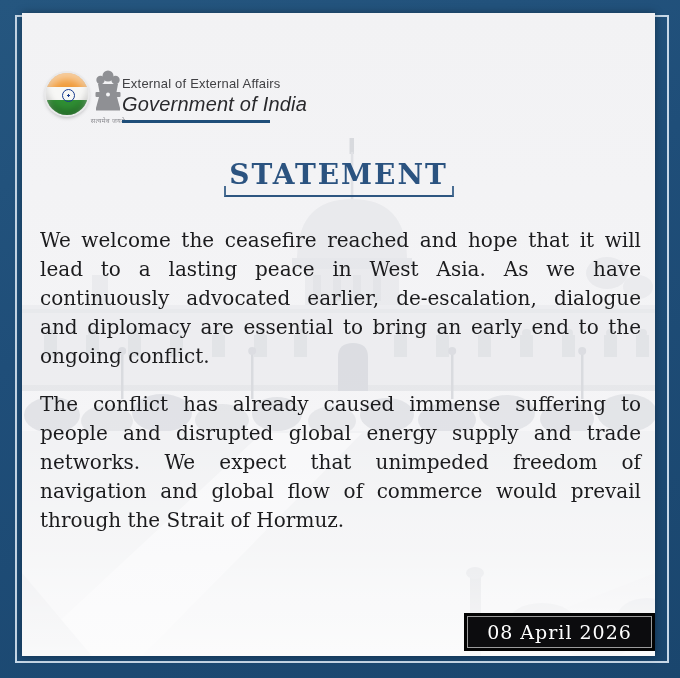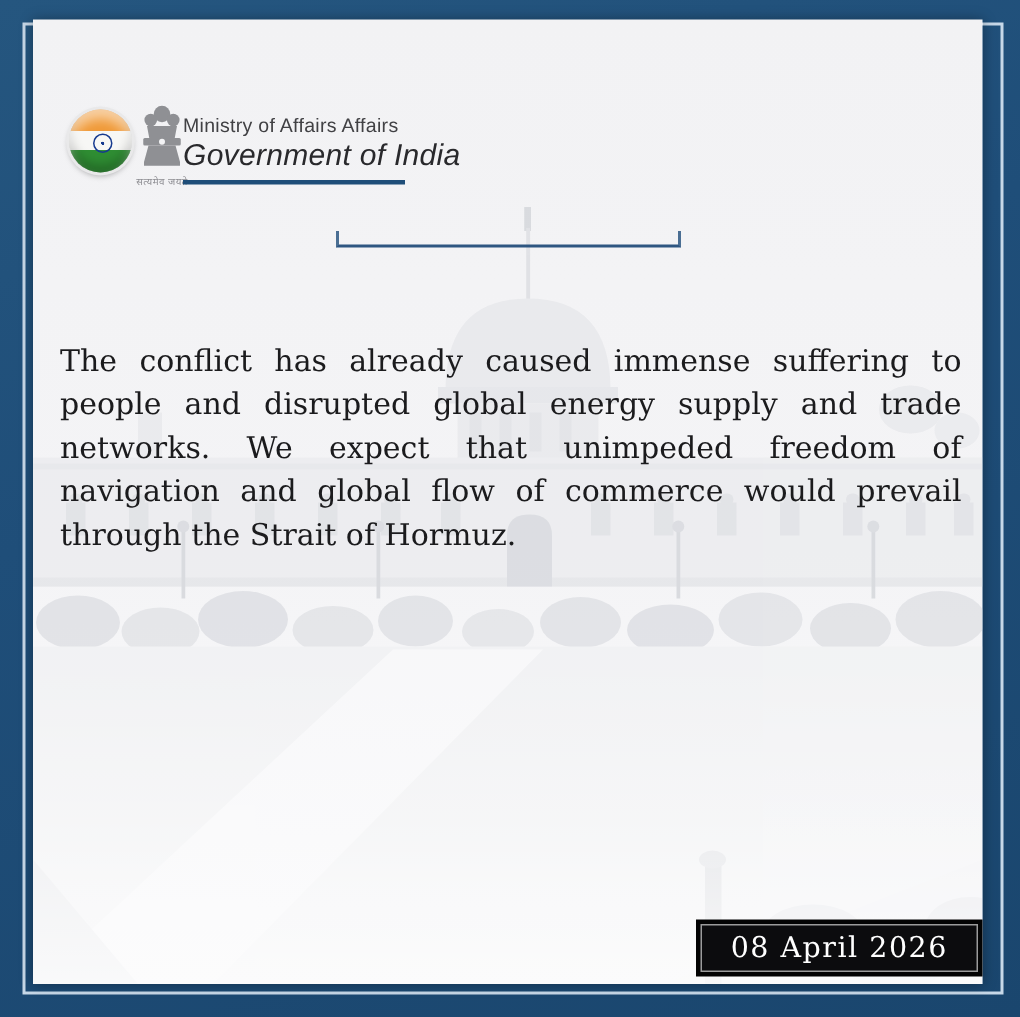--- a/index.html
+++ b/index.html
@@ -169,29 +169,31 @@
           <path d="M5 16 h20 l-1.5 8 h-17 z"></path>
           <rect x="2.5" y="24" width="25" height="5" rx="1"></rect>
           <circle cx="15" cy="26.5" r="2" fill="#f4f4f6"></circle>
           <path d="M6 29 h18 l3 11 h-24 z"></path>
           <rect x="3" y="40" width="24" height="2.5"></rect>
         </g>
       </svg>
       <div class="emblem-motto">सत्यमेव जयते</div>
     </div>
     <div class="ministry-block">
-      <div class="ministry-sub">Ministry of Affairs Affairs</div>
+      <div class="ministry-sub">External of External Affairs</div>
       <div class="ministry-main">Government of India</div>
       <div class="ministry-underline"></div>
     </div>
   </div>
 
   <div class="title-block">
+    <div class="statement-title">STATEMENT</div>
     <div class="title-bracket"></div>
   </div>
 
   <div class="body-text">
+    <p>We welcome the ceasefire reached and hope that it will lead to a lasting peace in West Asia. As we have continuously advocated earlier, de-escalation, dialogue and diplomacy are essential to bring an early end to the ongoing conflict.</p>
     <p>The conflict has already caused immense suffering to people and disrupted global energy supply and trade networks. We expect that unimpeded freedom of navigation and global flow of commerce would prevail through the Strait of Hormuz.</p>
   </div>
 
 </div>
 
 <div class="date-badge">08 April 2026</div>
 
 </body></html>

